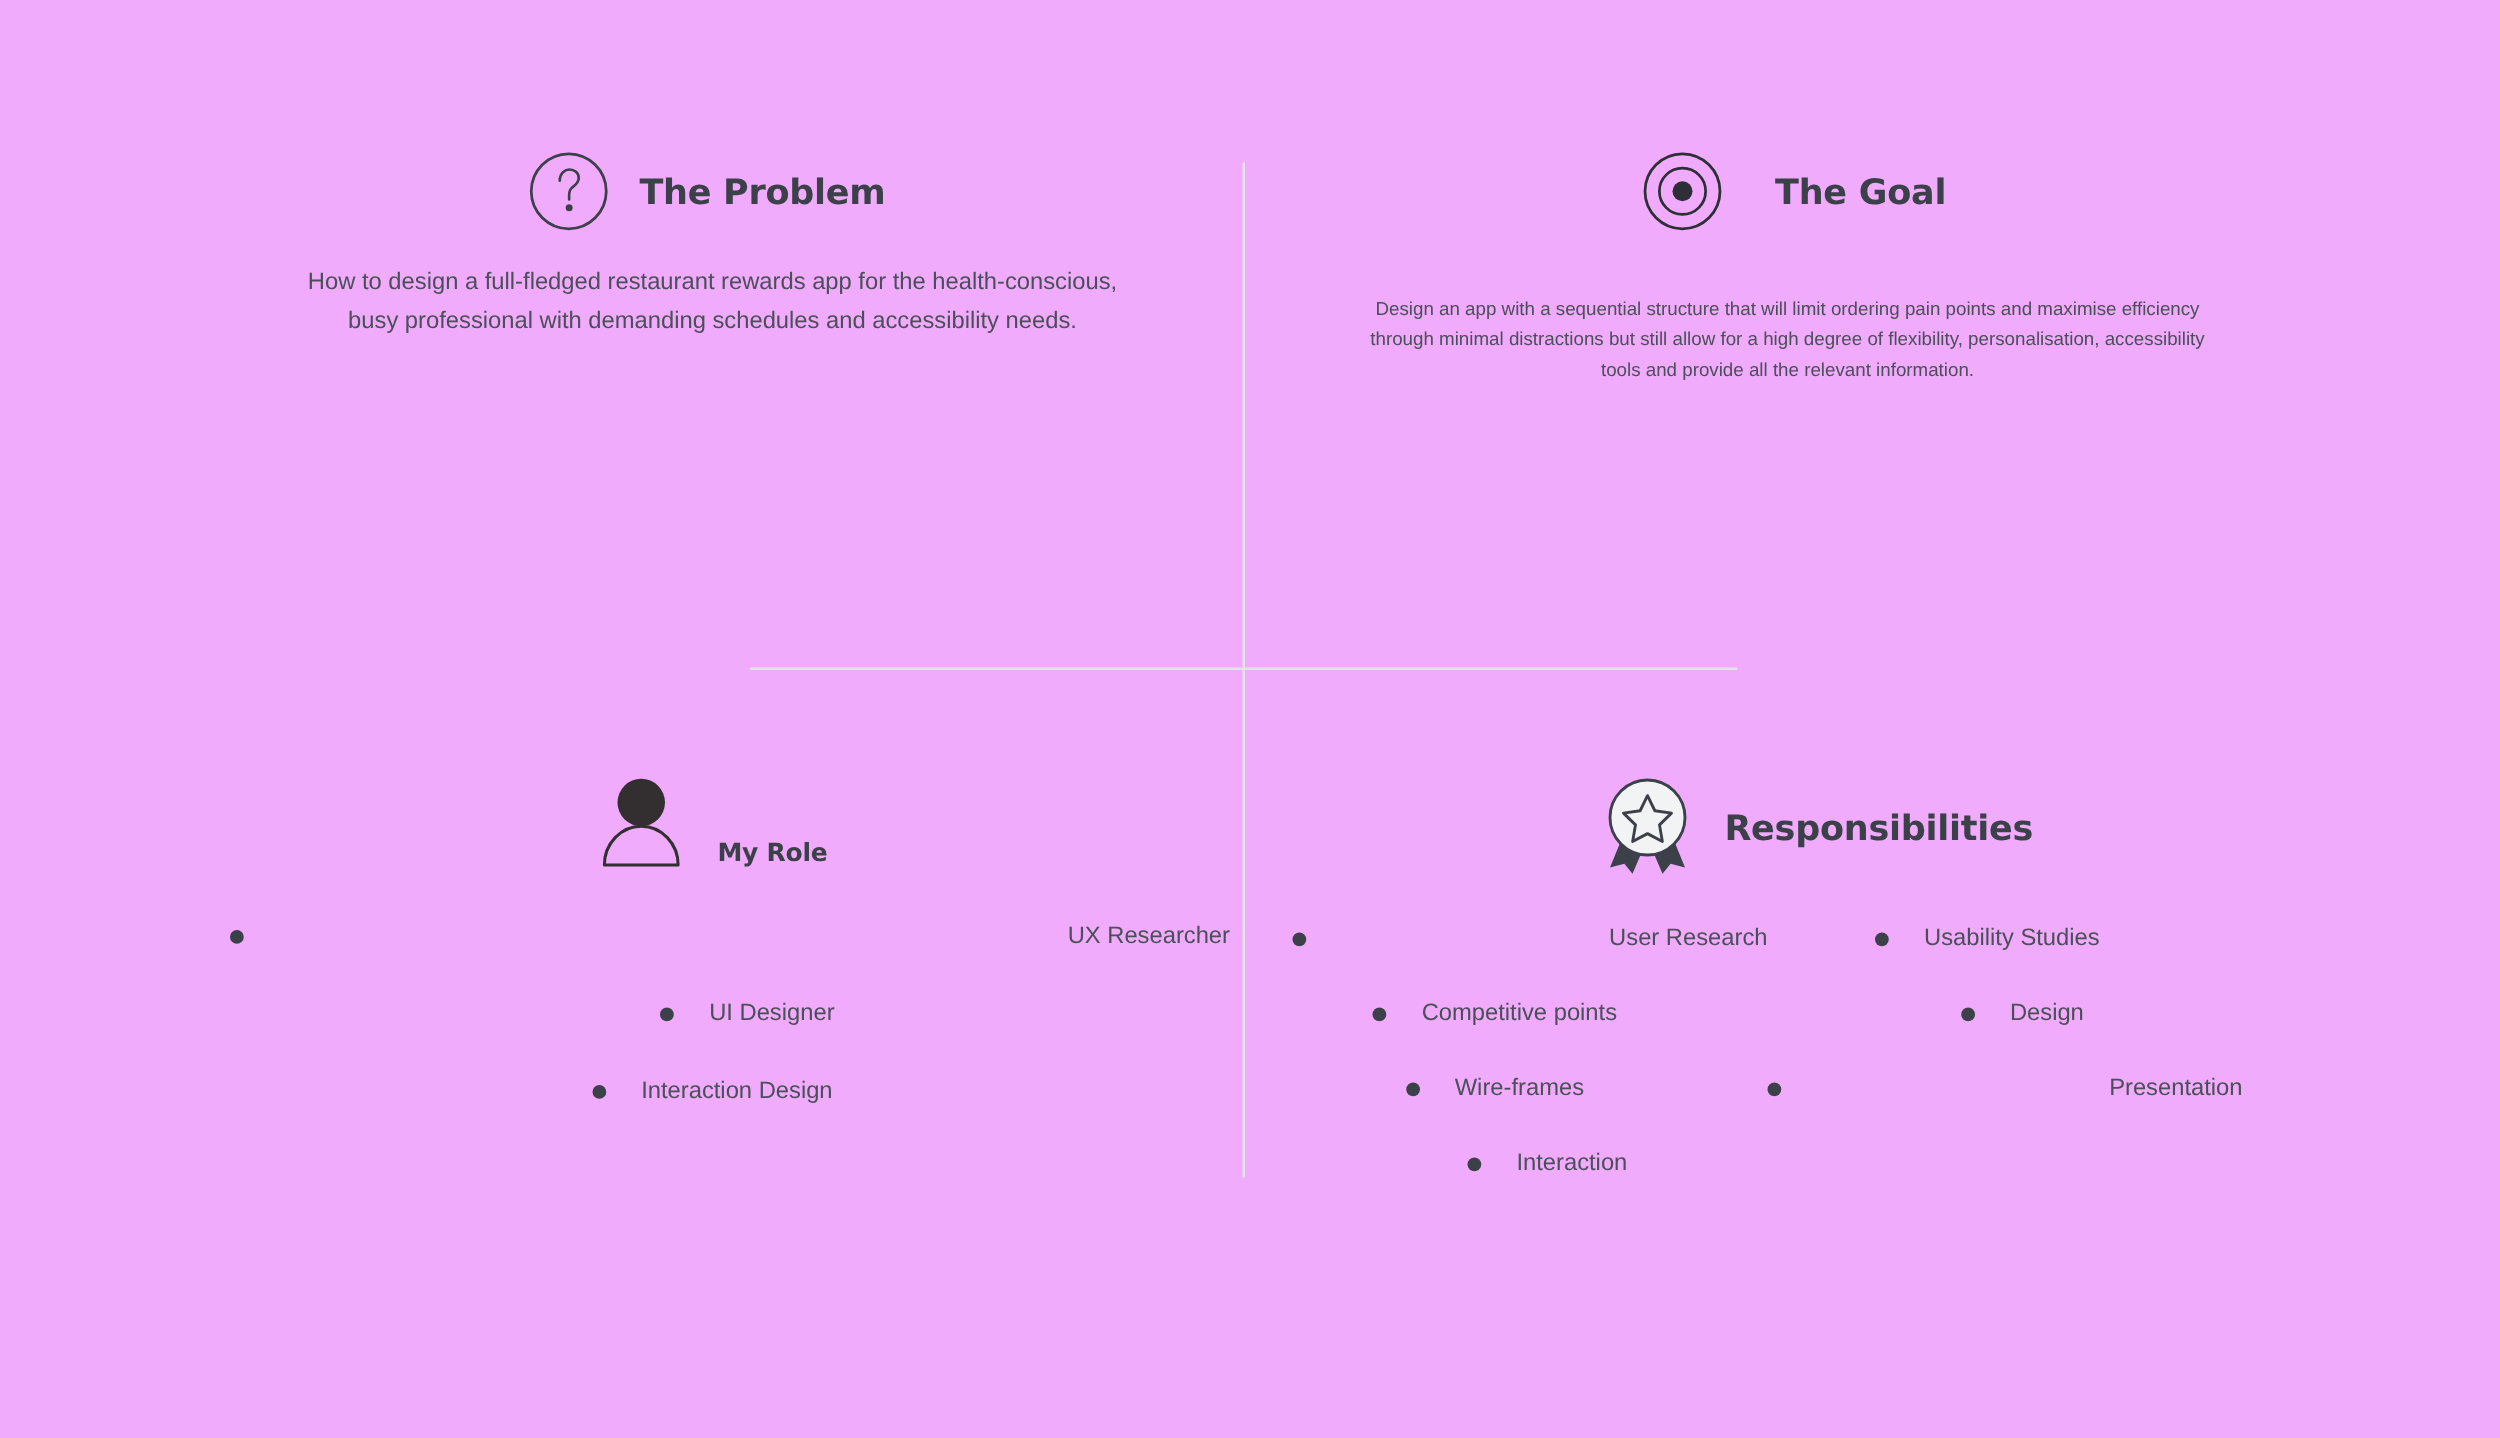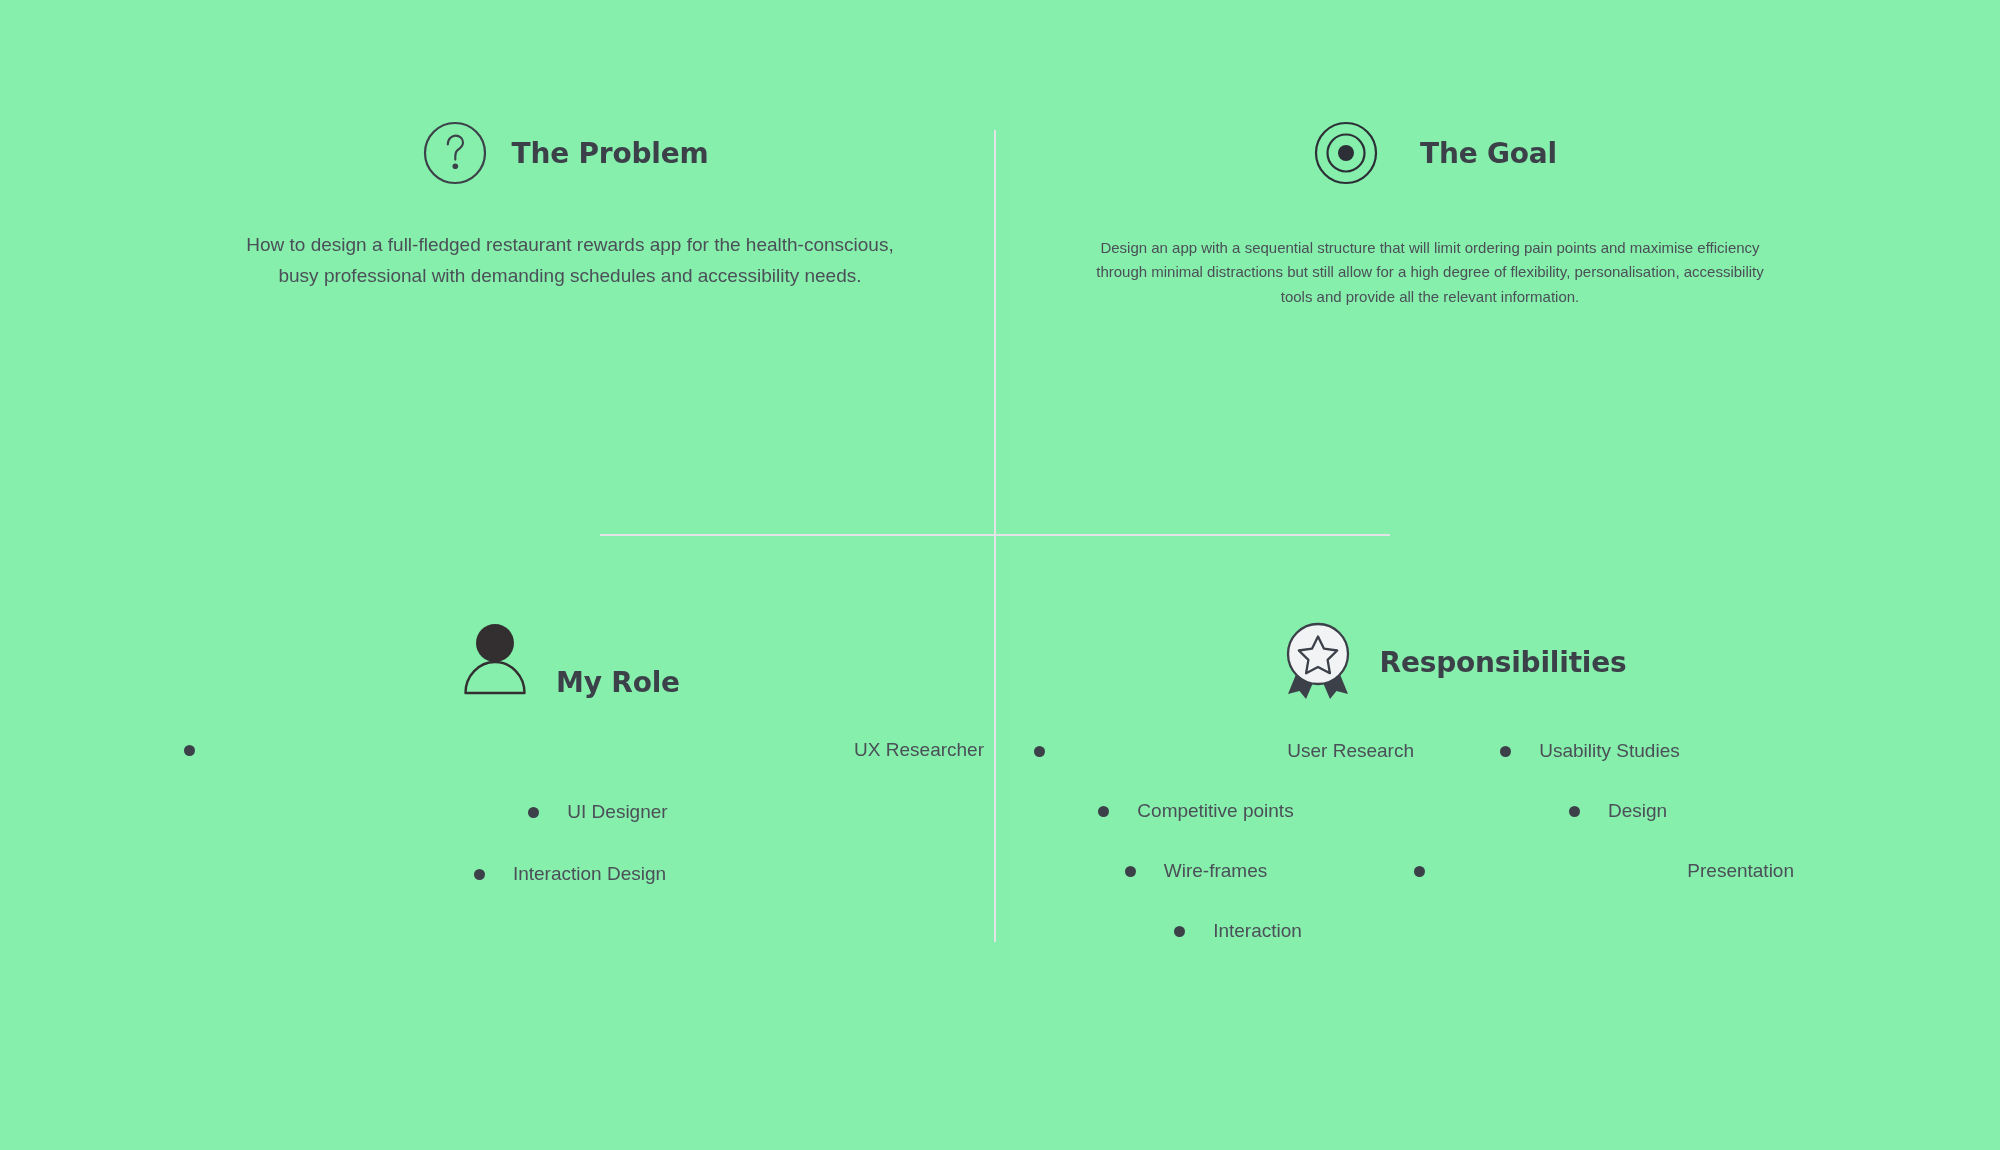--- a/index.html
+++ b/index.html
@@ -9,21 +9,21 @@
     height: 1150px;
     background: #f2f3f5;
     font-family: "Liberation Sans", sans-serif;
     overflow: hidden;
   }
 
   .canvas {
     position: relative;
     width: 2000px;
     height: 1150px;
-    background: #86efac;
+    background: #f0abfc;
     padding-left: 44px;
   }
 
   
   .divider-vertical {
     position: absolute;
     left: 994px;
     top: 130px;
     width: 2px;
     height: 812px;
@@ -69,39 +69,39 @@
     text-align: center;
     line-height: 1.62;
     font-weight: 400;
   }
 
   
   #quad-problem { left: 170px; top: 120px; width: 800px; }
   #quad-problem .head-row { margin-left: -10px; }
   #quad-problem .head-title { font-size: 28px; }
   #quad-problem .body-copy {
-    margin-top: 44px;
+    margin-top: 25px;
     font-size: 19px;
     padding: 0 68px;
   }
 
   
   #quad-goal { left: 1020px; top: 120px; width: 820px; }
   #quad-goal .head-row { margin-left: 10px; }
   #quad-goal .head-title { font-size: 28px; margin-left: 17px; }
   #quad-goal .body-copy {
     margin-top: 50px;
     font-size: 15px;
     padding: 0 60px;
   }
 
   
   #quad-role { left: 170px; top: 620px; width: 800px; }
   #quad-role .head-row { gap: 26px; }
-  #quad-role .head-title { font-size: 28px; margin-top: 46px; }
+  #quad-role .head-title { font-size: 20px; margin-top: 46px; }
 
   
   #quad-resp { left: 1020px; top: 620px; width: 840px; }
   #quad-resp .head-row { margin-left: 26px; }
   #quad-resp .head-title { font-size: 28px; }
 
   
   .bullet-list {
     list-style: none;
     margin-top: 40px;

